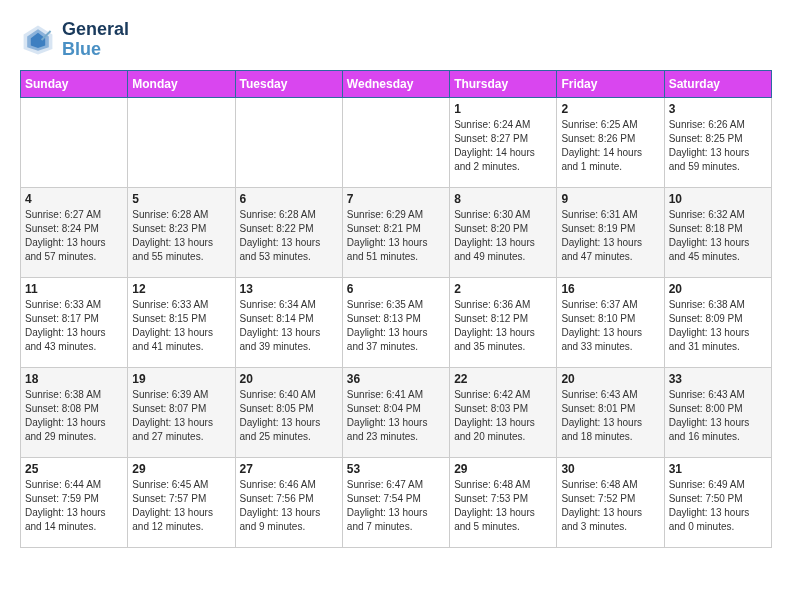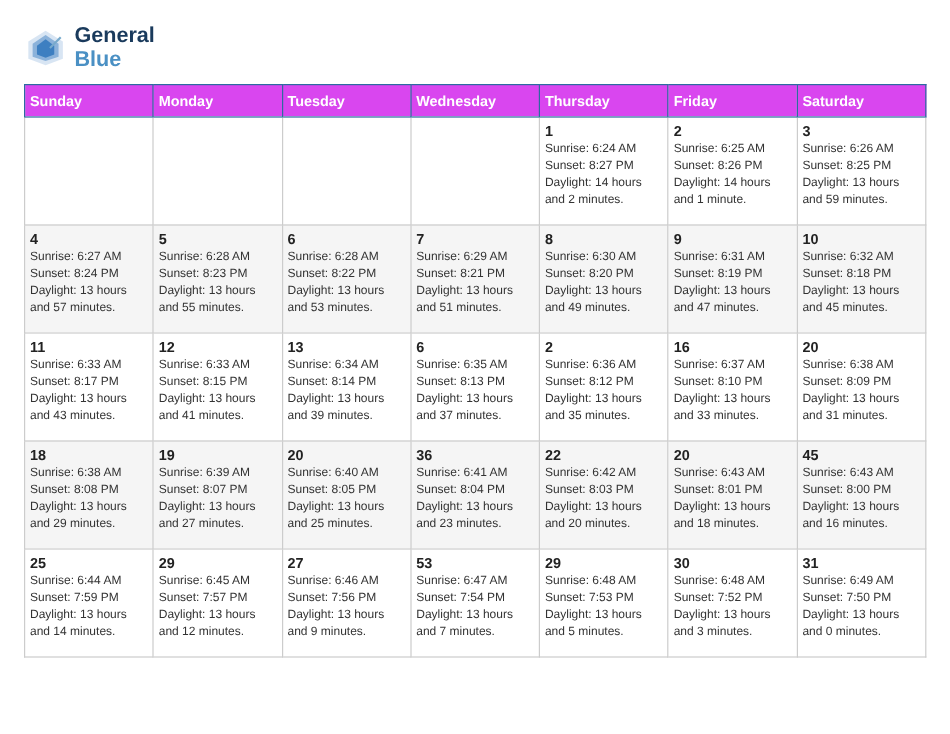--- a/index.html
+++ b/index.html
@@ -219,21 +219,21 @@
         </td>
         <td>
           <span class="day-num">22</span>
           <div class="day-detail">Sunrise: 6:42 AM<br>Sunset: 8:03 PM<br>Daylight: 13 hours<br>and 20 minutes.</div>
         </td>
         <td>
           <span class="day-num">20</span>
           <div class="day-detail">Sunrise: 6:43 AM<br>Sunset: 8:01 PM<br>Daylight: 13 hours<br>and 18 minutes.</div>
         </td>
         <td>
-          <span class="day-num">45</span>
+          <span class="day-num">33</span>
           <div class="day-detail">Sunrise: 6:43 AM<br>Sunset: 8:00 PM<br>Daylight: 13 hours<br>and 16 minutes.</div>
         </td>
       </tr>
       <tr>
         <td>
           <span class="day-num">25</span>
           <div class="day-detail">Sunrise: 6:44 AM<br>Sunset: 7:59 PM<br>Daylight: 13 hours<br>and 14 minutes.</div>
         </td>
         <td>
           <span class="day-num">29</span>

